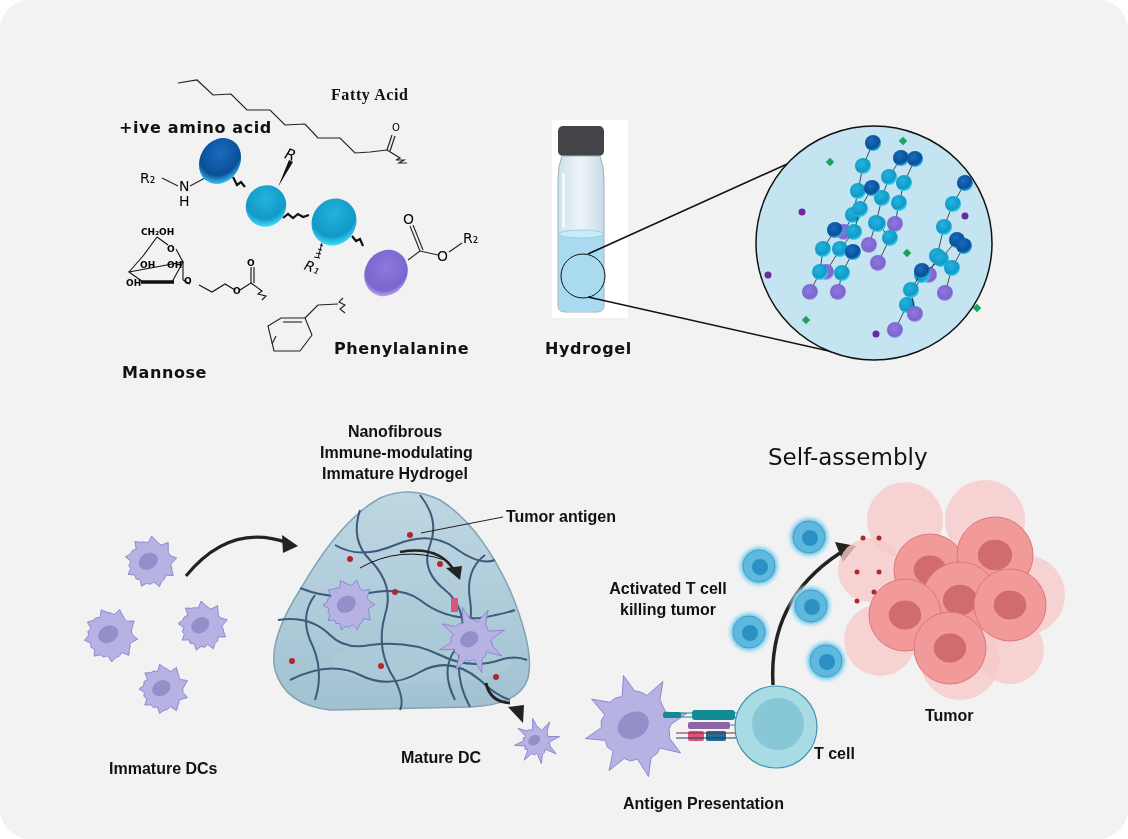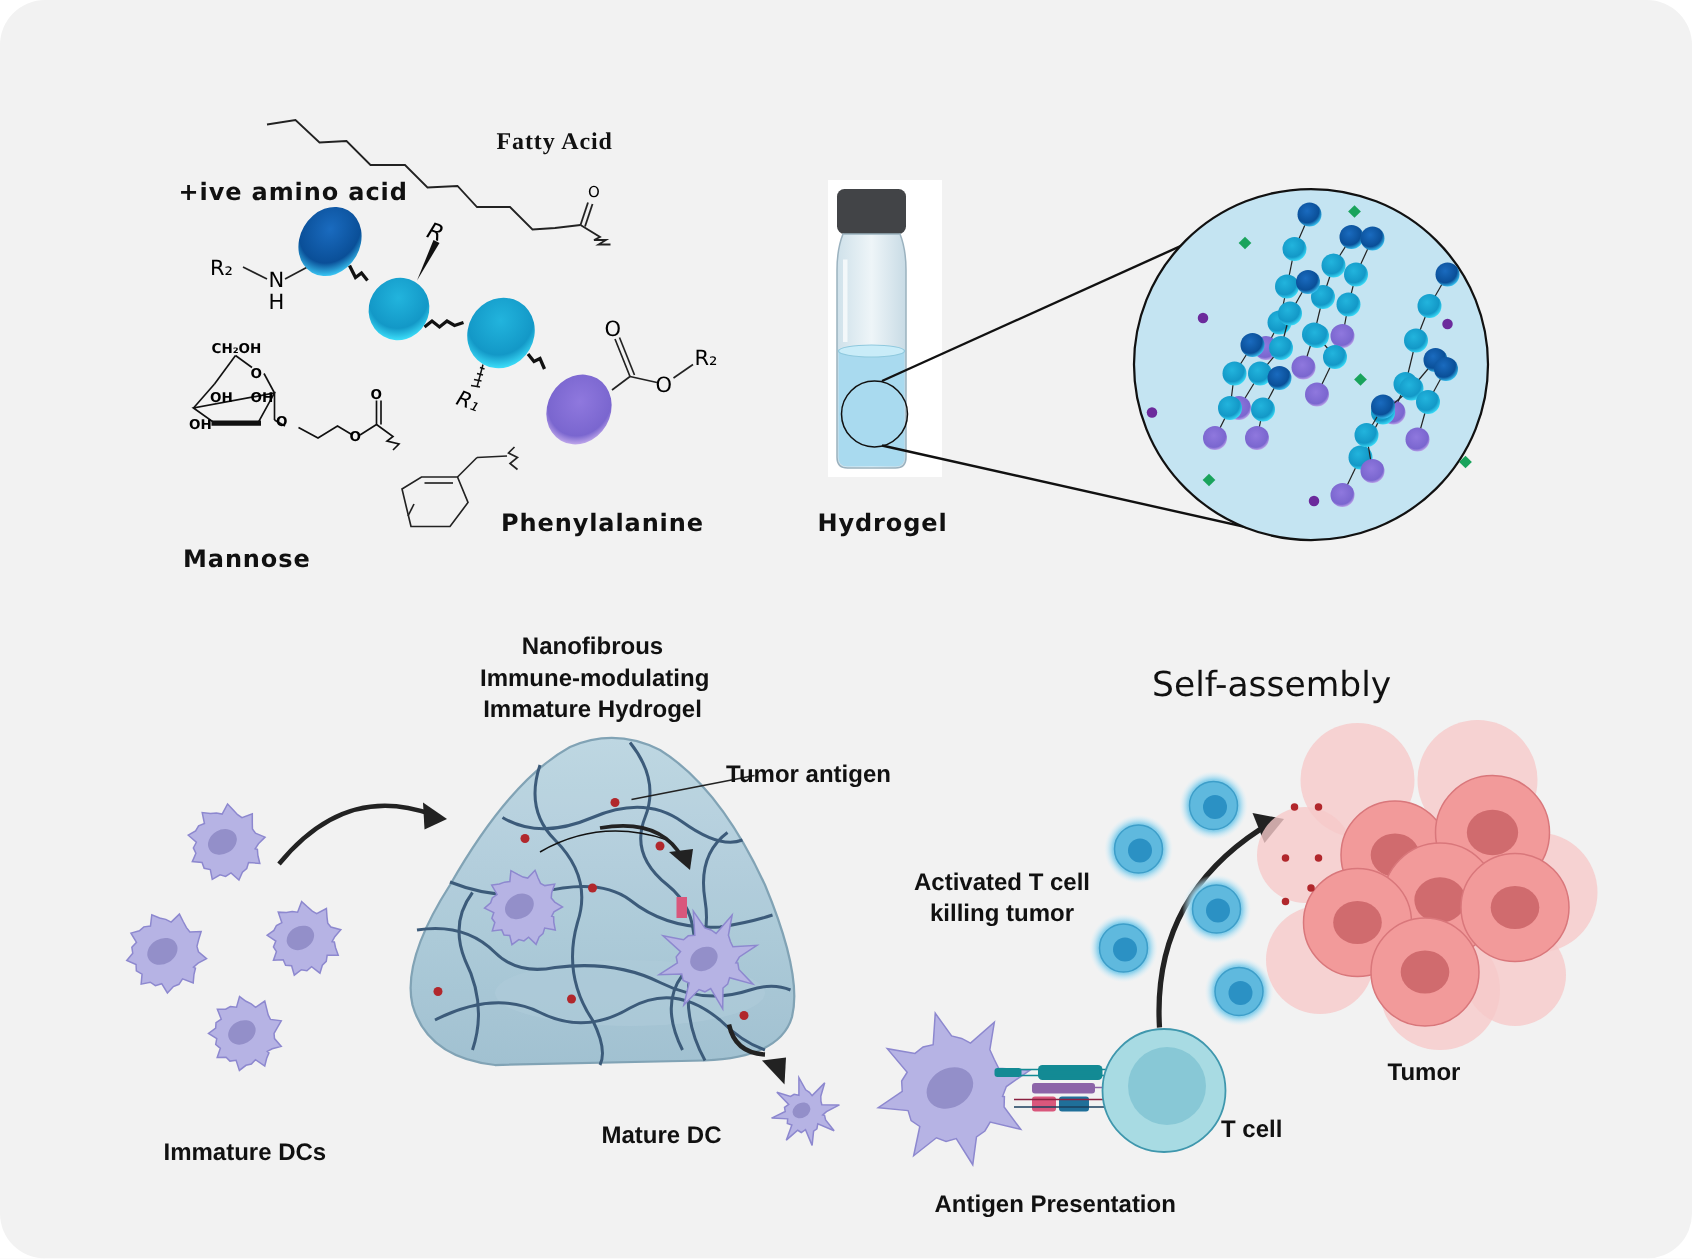--- a/index.html
+++ b/index.html
@@ -437,21 +437,21 @@
 <div class="lbl calibri" style="left:122px;top:315px;margin-top:48px;">Mannose</div>
 <div class="lbl calibri" style="left:334px;top:339px;">Phenylalanine</div>
 <div class="lbl calibri" style="left:545px;top:339px;">Hydrogel</div>
 <div class="lbl" style="left:768px;top:410px;font-family:'DejaVu Sans',sans-serif;font-size:23px;margin-top:34px;">Self-assembly</div>
 
 <div class="lbl arialb center" style="left:320px;top:421px;width:150px;line-height:21px;">
   <div>Nanofibrous</div>
   <div>Immune-modulating</div>
   <div>Immature Hydrogel</div>
 </div>
-<div class="lbl arialb" style="left:484px;top:508px;">Tumor antigen</div>
+<div class="lbl arialb" style="left:506px;top:508px;">Tumor antigen</div>
 <div class="lbl arialb" style="left:109px;top:736px;margin-top:24px;">Immature DCs</div>
 <div class="lbl arialb" style="left:401px;top:749px;">Mature DC</div>
 <div class="lbl arialb" style="left:623px;top:795px;">Antigen Presentation</div>
 <div class="lbl arialb" style="left:814px;top:745px;">T cell</div>
 <div class="lbl arialb center" style="left:598px;top:578px;width:140px;line-height:21px;">
   <div>Activated T cell</div>
   <div>killing tumor</div>
 </div>
 <div class="lbl arialb" style="left:925px;top:707px;">Tumor</div>
 

